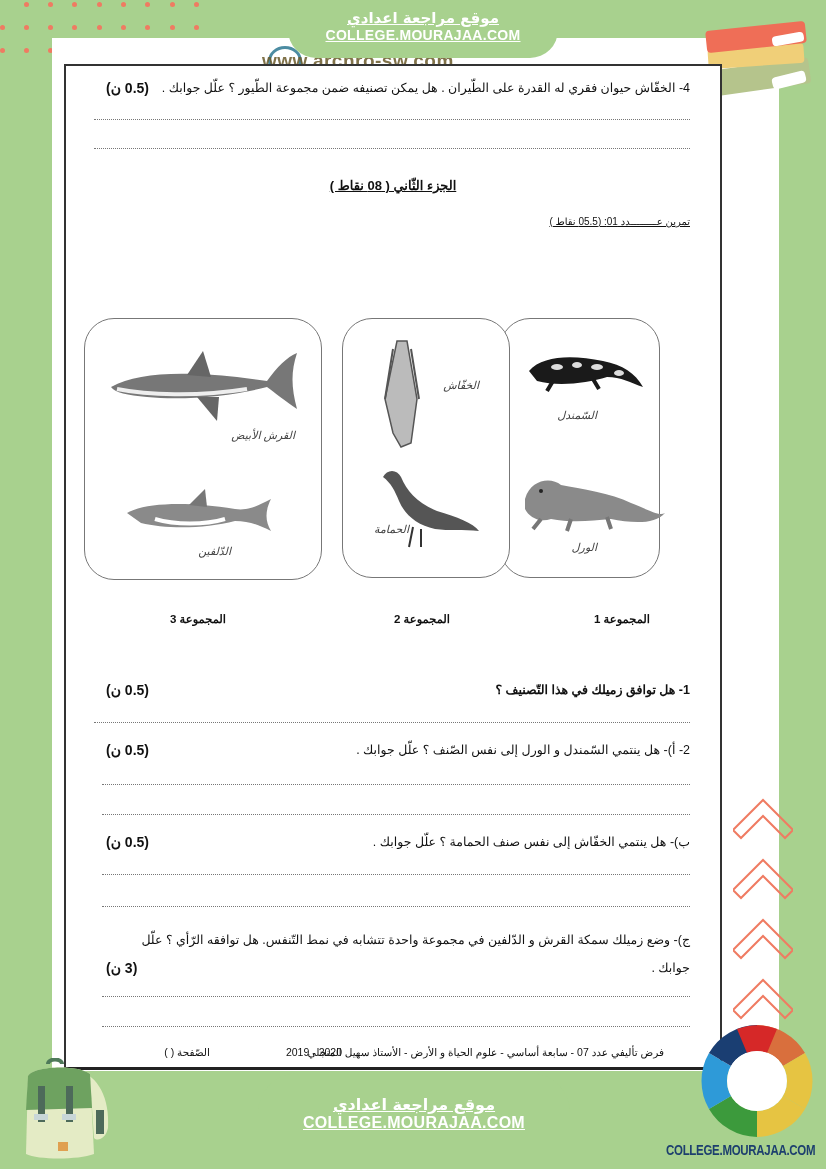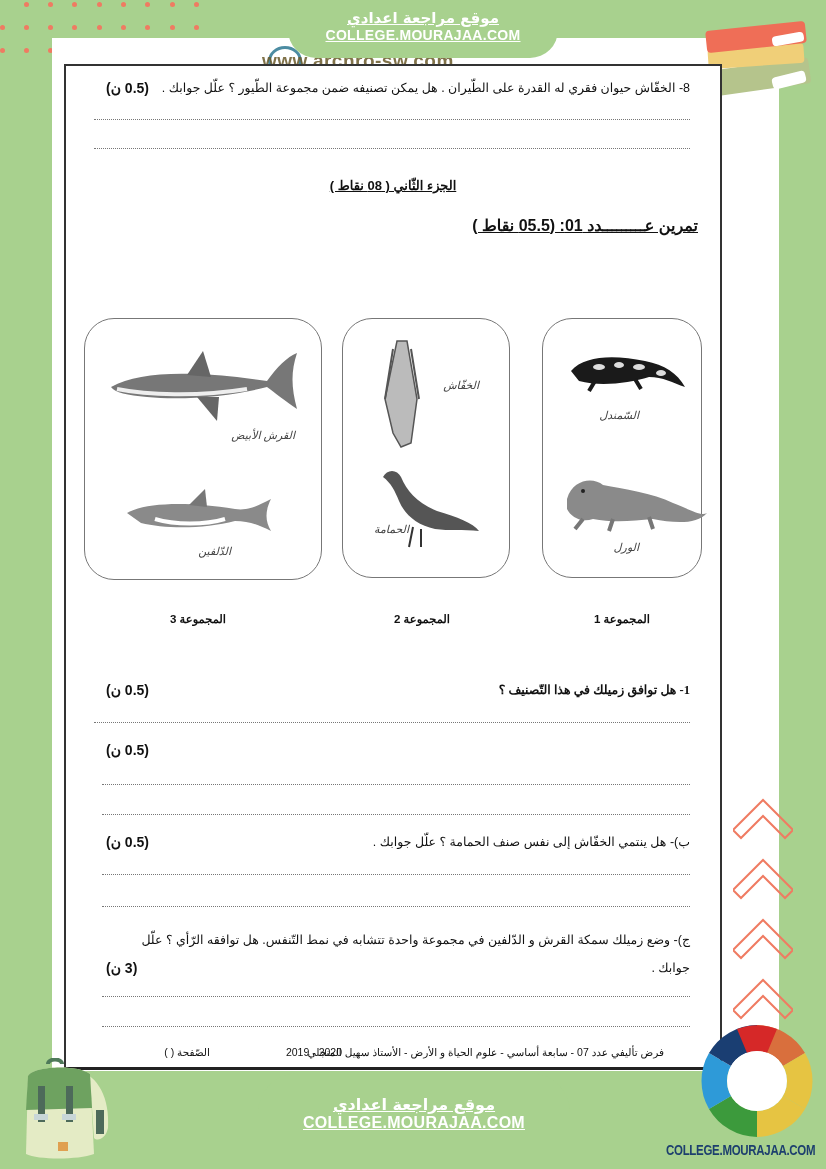--- a/index.html
+++ b/index.html
@@ -24,31 +24,31 @@
   .book { position: absolute; border-radius: 4px; }
 
   .frame { position: absolute; left: 64px; top: 64px; width: 658px; height: 1006px; border: 2px solid #333; border-bottom: 3px solid #222; background: #fff; }
 
   .content { position: absolute; left: 0; top: 0; width: 100%; height: 100%; direction: rtl; color: #111; font-family: "Liberation Sans", sans-serif; }
   .q4 { position: absolute; right: 30px; top: 14px; left: 40px; font-size: 12.5px; }
   .pts { position: absolute; left: 0; font-weight: bold; font-size: 14px; direction: rtl; }
   .dotline { position: absolute; height: 1px; border-top: 1.5px dotted #777; }
 
   .part-title { position: absolute; width: 100%; text-align: center; top: 112px; font-weight: bold; font-size: 13px; text-decoration: underline; }
-  .ex-title { position: absolute; right: 22px; top: 150px; font-weight: bold; font-size: 16px; text-decoration: underline; }
+  .ex-title { position: absolute; right: 30px; top: 150px; font-weight: normal; font-size: 10px; text-decoration: underline; }
   .intro { position: absolute; right: 30px; left: 28px; top: 188px; font-size: 12.5px; line-height: 31px; }
   .intro u { text-decoration: underline; }
 
   .group-box { position: absolute; border: 1.5px solid #777; border-radius: 30px; background: #fff; }
   .animal { position: absolute; }
   .animal-label { position: absolute; font-style: italic; font-size: 11px; color: #444; direction: rtl; white-space: nowrap; }
   .group-label { position: absolute; font-weight: bold; font-size: 11.5px; direction: rtl; }
 
   .q { position: absolute; right: 30px; font-size: 12.5px; }
-  .q b { font-weight: bold; font-family: Liberation Serif, serif; }
+  .q b { font-weight: bold; }
 
   .footer { position: absolute; left: 0; right: 0; top: 980px; font-size: 10.5px; direction: rtl; }
 
   .bottom-banner { position: absolute; left: 258px; top: 1073px; width: 312px; height: 96px; background: #a8d18e;
     border-radius: 40px 40px 0 0; color: #fff; text-align: center; }
   .bottom-banner .ar { font-size: 16px; font-weight: bold; text-decoration: underline; margin-top: 22px; direction: rtl; }
   .bottom-banner .en { font-size: 16px; font-weight: bold; text-decoration: underline; font-family: "Liberation Sans", sans-serif; letter-spacing: 0.3px; }
 
   .backpack { position: absolute; left: 18px; top: 1058px; width: 92px; height: 104px; }
   .chevrons { position: absolute; left: 733px; top: 790px; width: 60px; height: 250px; }
@@ -102,31 +102,31 @@
   <div class="book" style="left:10px;top:50px;width:100px;height:26px;background:#b5c48c;transform:rotate(-8deg);"></div>
   <div class="book" style="left:8px;top:32px;width:96px;height:20px;background:#f0cf78;transform:rotate(-4deg);"></div>
   <div class="book" style="left:6px;top:12px;width:100px;height:22px;background:#ef6e57;transform:rotate(-6deg);"></div>
   <div class="book" style="left:72px;top:20px;width:32px;height:10px;background:#fff;transform:rotate(-10deg);"></div>
   <div class="book" style="left:72px;top:60px;width:34px;height:12px;background:#fff;transform:rotate(-14deg);"></div>
 </div>
 
 <div class="frame">
   <div class="content">
     <div class="q4">
-      <span>8- الخفّاش حيوان فقري له القدرة على الطّيران . هل يمكن تصنيفه ضمن مجموعة الطّيور ؟ علّل جوابك .</span>
+      <span>4- الخفّاش حيوان فقري له القدرة على الطّيران . هل يمكن تصنيفه ضمن مجموعة الطّيور ؟ علّل جوابك .</span>
       <span class="pts" style="top:0">(0.5 ن)</span>
     </div>
     <div class="dotline" style="left:28px;right:30px;top:53px"></div>
     <div class="dotline" style="left:28px;right:30px;top:82px"></div>
 
     <div class="part-title">الجزء الثّاني ( 08 نقاط )</div>
     <div class="ex-title">تمرين عـــــــــدد 01: (05.5 نقاط )</div>
 
 
-    <div class="group-box" style="left:476px;top:252px;width:160px;height:260px">
+    <div class="group-box" style="left:434px;top:252px;width:160px;height:260px">
       <svg class="animal" style="left:22px;top:24px" width="124" height="56" viewBox="0 0 124 56">
         <path d="M6 28 C20 12 50 12 80 18 C100 22 112 30 120 44 C108 40 98 34 84 34 C64 40 36 44 14 38 Z" fill="#1a1a1a"></path>
         <ellipse cx="34" cy="24" rx="6" ry="3" fill="#ddd"></ellipse>
           <ellipse cx="54" cy="22" rx="5" ry="3" fill="#ddd"></ellipse>
         <ellipse cx="74" cy="24" rx="6" ry="3" fill="#ddd"></ellipse>
           <ellipse cx="96" cy="30" rx="5" ry="3" fill="#ddd"></ellipse>
         <path d="M30 38 l-6 10 M70 36 l6 10" stroke="#1a1a1a" stroke-width="4"></path>
       </svg>
       <div class="animal-label" style="right:62px;top:90px">السّمندل</div>
       <svg class="animal" style="left:20px;top:150px" width="146" height="64" viewBox="0 0 146 64">
@@ -170,20 +170,21 @@
     <div class="group-label" style="right:270px;top:546px">المجموعة 2</div>
     <div class="group-label" style="right:494px;top:546px">المجموعة 3</div>
 
     <div class="q" style="top:616px;left:40px">
       <b>1- هل توافق زميلك في هذا التّصنيف ؟</b>
       <span class="pts" style="top:0">(0.5 ن)</span>
     </div>
     <div class="dotline" style="left:28px;right:30px;top:656px"></div>
 
     <div class="q" style="top:676px;left:40px">
+      <span>2- أ)- هل ينتمي السّمندل و الورل إلى نفس الصّنف ؟ علّل جوابك .</span>
       <span class="pts" style="top:0">(0.5 ن)</span>
     </div>
     <div class="dotline" style="left:36px;right:30px;top:718px"></div>
     <div class="dotline" style="left:36px;right:30px;top:748px"></div>
 
     <div class="q" style="top:768px;left:40px">
       <span>ب)- هل ينتمي الخفّاش إلى نفس صنف الحمامة ؟ علّل جوابك .</span>
       <span class="pts" style="top:0">(0.5 ن)</span>
     </div>
     <div class="dotline" style="left:36px;right:30px;top:808px"></div>

